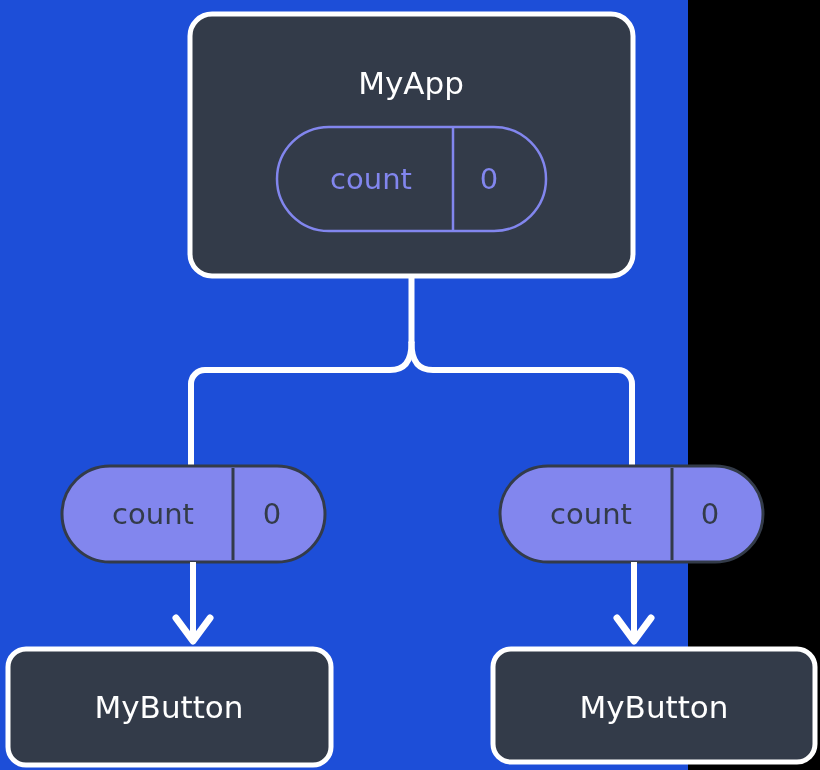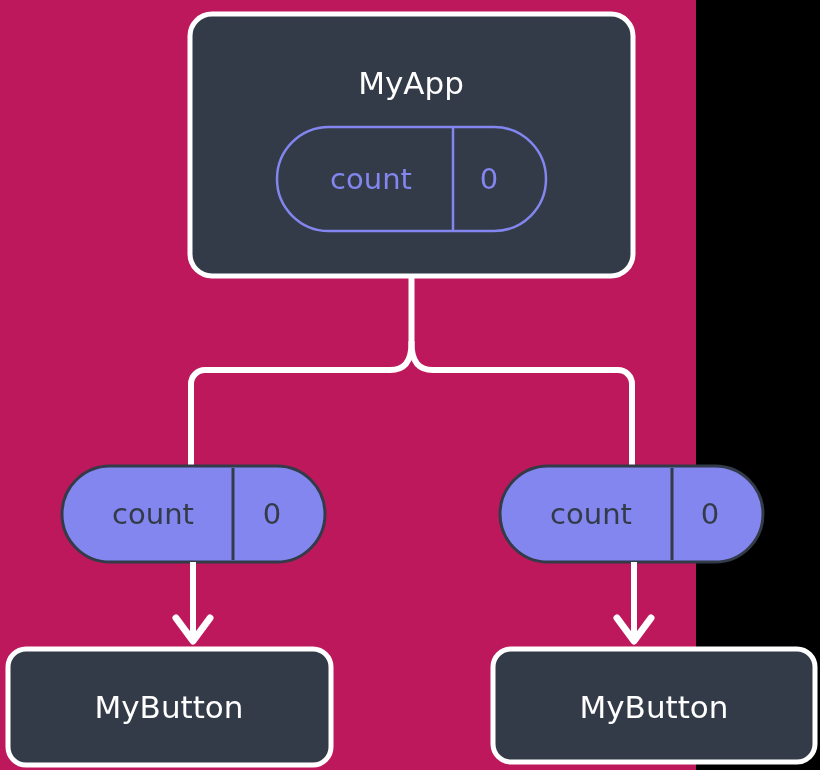--- a/index.html
+++ b/index.html
@@ -10,22 +10,21 @@
   body {
     width: 820px;
     height: 770px;
     overflow: hidden;
     font-family: "DejaVu Sans", sans-serif;
   }
   #stage {
     position: relative;
     width: 688px;
     height: 770px;
-    background: #be185d;
-    padding-left: 8px;
+    background: #1d4ed8;
   }
   #diagram {
     position: absolute;
     left: 0;
     top: 0;
     width: 820px;
     height: 770px;
     display: block;
   }
   .node-title {

